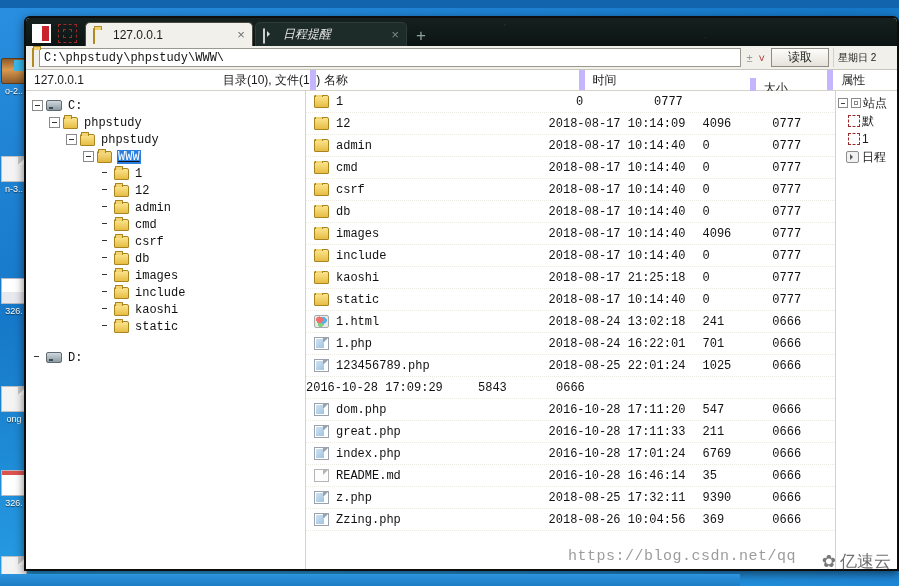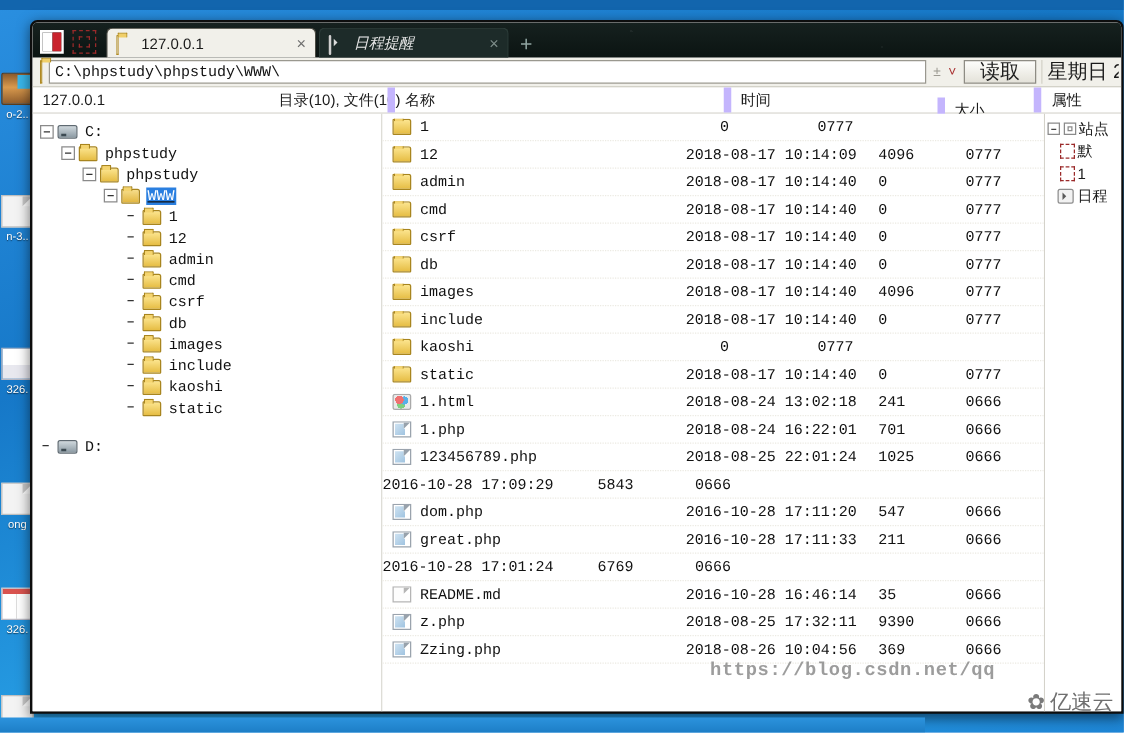--- a/index.html
+++ b/index.html
@@ -201,27 +201,27 @@
   #addr-right {
     display:flex; align-items:center; gap:6px;
     margin: 0 6px 0 6px;
     color: #9c9a92; font-size: 11px;
   }
   #addr-caret { color: #a33; font-size: 11px; }
   #read-btn {
     height: 19px; min-width: 58px;
     background: linear-gradient(#fdfdfb, #e4e2d9);
     border: 1px solid #8e8c84;
-    font-size: 16px; color: #202020;
+    font-size: 12px; color: #202020;
     display:flex; align-items:center; justify-content:center;
     margin-right: 4px;
   }
   #weekday-cell {
     width: 62px; height: 19px;
-    font-size: 16px; color: #1a1a1a;
+    font-size: 10px; color: #1a1a1a;
     display: flex; align-items: center; justify-content: flex-start;
     padding-left: 4px;
     border-left: 1px solid #d3d1c8;
     overflow:hidden; white-space:nowrap;
   }
 
   
   #colheader {
     height: 21px;
     background: #ffffff;
@@ -363,28 +363,27 @@
     border: 1px solid #8d8d8d; border-radius: 2px; background:#f2f2f2;
     position: relative;
   }
   .rterm:after {
     content:""; position:absolute; left:3px; top:2px;
     border: 3px solid transparent; border-left-color:#5a5a5a;
   }
 
   
   #wm-url {
-    position: absolute; left: 568px; top: 528px;
+    position: absolute; left: 568px; top: 548px;
     font-family: "Liberation Mono", monospace;
     font-size: 15px;
     color: rgba(118,118,118,.72);
     letter-spacing: .5px;
     white-space: nowrap;
     z-index: 30;
-    font-weight: bold;
   }
   #wm-brand {
     position: absolute; right: 8px; top: 550px;
     display: flex; align-items: center; gap: 4px;
     color: #6f6f6f; font-size: 17px;
     z-index: 30;
     white-space: nowrap;
   }
   #wm-brand .cloud-glyph {
     font-size: 17px; color: #7a7a7a;
@@ -604,20 +603,21 @@
           </div>
           <div class="c-time">2018-08-17 10:14:40</div>
           <div class="c-size">0</div>
           <div class="c-attr">0777</div>
         </div>
         <div class="frow">
           <div class="c-name">
             <span class="fico folder"></span>
             <span>kaoshi</span>
           </div>
+          <div class="c-time">2018-08-17 21:25:18</div>
           <div class="c-size">0</div>
           <div class="c-attr">0777</div>
         </div>
         <div class="frow">
           <div class="c-name">
             <span class="fico folder"></span>
             <span>static</span>
           </div>
           <div class="c-time">2018-08-17 10:14:40</div>
           <div class="c-size">0</div>
@@ -667,20 +667,24 @@
         <div class="frow">
           <div class="c-name">
             <span class="fico php"></span>
             <span>great.php</span>
           </div>
           <div class="c-time">2016-10-28 17:11:33</div>
           <div class="c-size">211</div>
           <div class="c-attr">0666</div>
         </div>
         <div class="frow">
+          <div class="c-name">
+            <span class="fico php"></span>
+            <span>index.php</span>
+          </div>
           <div class="c-time">2016-10-28 17:01:24</div>
           <div class="c-size">6769</div>
           <div class="c-attr">0666</div>
         </div>
         <div class="frow">
           <div class="c-name">
             <span class="fico md"></span>
             <span>README.md</span>
           </div>
           <div class="c-time">2016-10-28 16:46:14</div>

